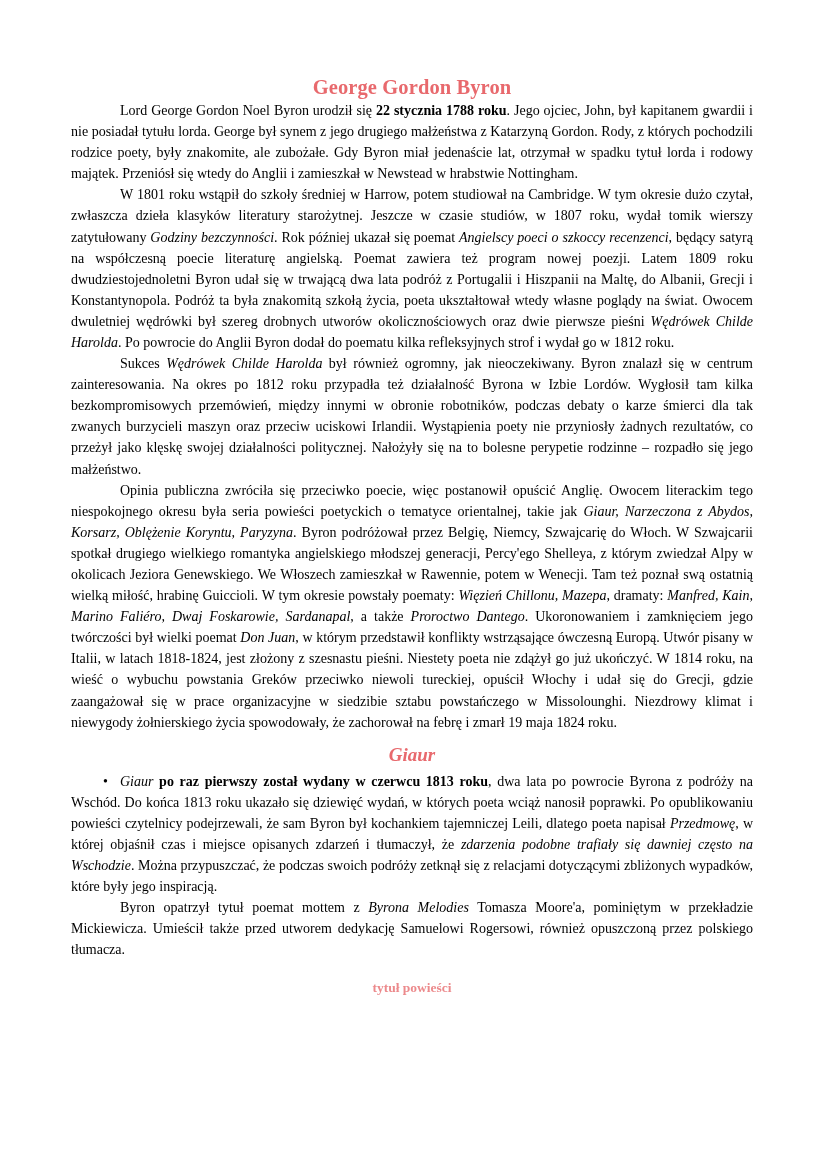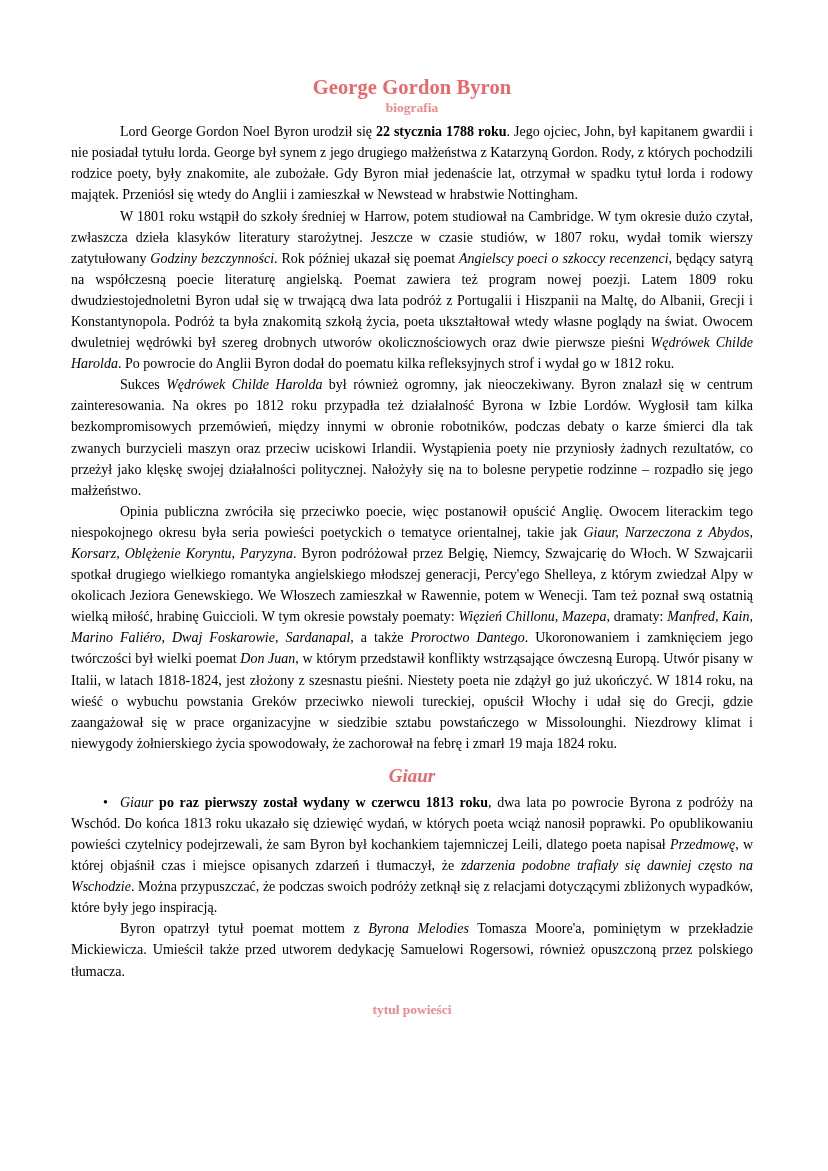--- a/index.html
+++ b/index.html
@@ -86,21 +86,20 @@
   i, .it { font-style: italic; margin-top: 48px; }
   b, .bd { font-weight: bold; }
 </style>
 </head>
 <body>
 
 <div class="page">
 
   <h1 class="doc-title">George Gordon Byron</h1>
 
-  <div class="doc-subtitle">biografia</div>
 
   <div>
     <p class="body-par"><span>Lord George Gordon Noel Byron urodził się </span><b>22 stycznia 1788 roku</b><span>. Jego ojciec, John, był kapitanem gwardii i nie posiadał tytułu lorda. George był synem z jego drugiego małżeństwa z Katarzyną Gordon. Rody, z których pochodzili rodzice poety, były znakomite, ale zubożałe. Gdy Byron miał jedenaście lat, otrzymał w spadku tytuł lorda i rodowy majątek. Przeniósł się wtedy do Anglii i zamieszkał w Newstead w hrabstwie Nottingham.</span></p>
     <p class="body-par"><span>W 1801 roku wstąpił do szkoły średniej w Harrow, potem studiował na Cambridge. W tym okresie dużo czytał, zwłaszcza dzieła klasyków literatury starożytnej. Jeszcze w czasie studiów, w 1807 roku, wydał tomik wierszy zatytułowany </span><i>Godziny bezczynności</i><span>. Rok później ukazał się poemat </span><i>Angielscy poeci o szkoccy recenzenci</i><span>, będący satyrą na współczesną poecie literaturę angielską. Poemat zawiera też program nowej poezji. Latem 1809 roku dwudziestojednoletni Byron udał się w trwającą dwa lata podróż z Portugalii i Hiszpanii na Maltę, do Albanii, Grecji i Konstantynopola. Podróż ta była znakomitą szkołą życia, poeta ukształtował wtedy własne poglądy na świat. Owocem dwuletniej wędrówki był szereg drobnych utworów okolicznościowych oraz dwie pierwsze pieśni </span><i>Wędrówek Childe Harolda</i><span>. Po powrocie do Anglii Byron dodał do poematu kilka refleksyjnych strof i wydał go w 1812 roku.</span></p>
     <p class="body-par"><span>Sukces </span><i>Wędrówek Childe Harolda</i><span> był również ogromny, jak nieoczekiwany. Byron znalazł się w centrum zainteresowania. Na okres po 1812 roku przypadła też działalność Byrona w Izbie Lordów. Wygłosił tam kilka bezkompromisowych przemówień, między innymi w obronie robotników, podczas debaty o karze śmierci dla tak zwanych burzycieli maszyn oraz przeciw uciskowi Irlandii. Wystąpienia poety nie przyniosły żadnych rezultatów, co przeżył jako klęskę swojej działalności politycznej. Nałożyły się na to bolesne perypetie rodzinne – rozpadło się jego małżeństwo.</span></p>
     <p class="body-par"><span>Opinia publiczna zwróciła się przeciwko poecie, więc postanowił opuścić Anglię. Owocem literackim tego niespokojnego okresu była seria powieści poetyckich o tematyce orientalnej, takie jak </span><i>Giaur, Narzeczona z Abydos, Korsarz, Oblężenie Koryntu, Paryzyna</i><span>. Byron podróżował przez Belgię, Niemcy, Szwajcarię do Włoch. W Szwajcarii spotkał drugiego wielkiego romantyka angielskiego młodszej generacji, Percy'ego Shelleya, z którym zwiedzał Alpy w okolicach Jeziora Genewskiego. We Włoszech zamieszkał w Rawennie, potem w Wenecji. Tam też poznał swą ostatnią wielką miłość, hrabinę Guiccioli. W tym okresie powstały poematy: </span><i>Więzień Chillonu, Mazepa</i><span>, dramaty: </span><i>Manfred, Kain, Marino Faliéro, Dwaj Foskarowie, Sardanapal</i><span>, a także </span><i>Proroctwo Dantego</i><span>. Ukoronowaniem i zamknięciem jego twórczości był wielki poemat </span><i>Don Juan</i><span>, w którym przedstawił konflikty wstrząsające ówczesną Europą. Utwór pisany w Italii, w latach 1818-1824, jest złożony z szesnastu pieśni. Niestety poeta nie zdążył go już ukończyć. W 1814 roku, na wieść o wybuchu powstania Greków przeciwko niewoli tureckiej, opuścił Włochy i udał się do Grecji, gdzie zaangażował się w prace organizacyjne w siedzibie sztabu powstańczego w Missolounghi. Niezdrowy klimat i niewygody żołnierskiego życia spowodowały, że zachorował na febrę i zmarł 19 maja 1824 roku.</span></p>
   </div>
 
   <div>
 

